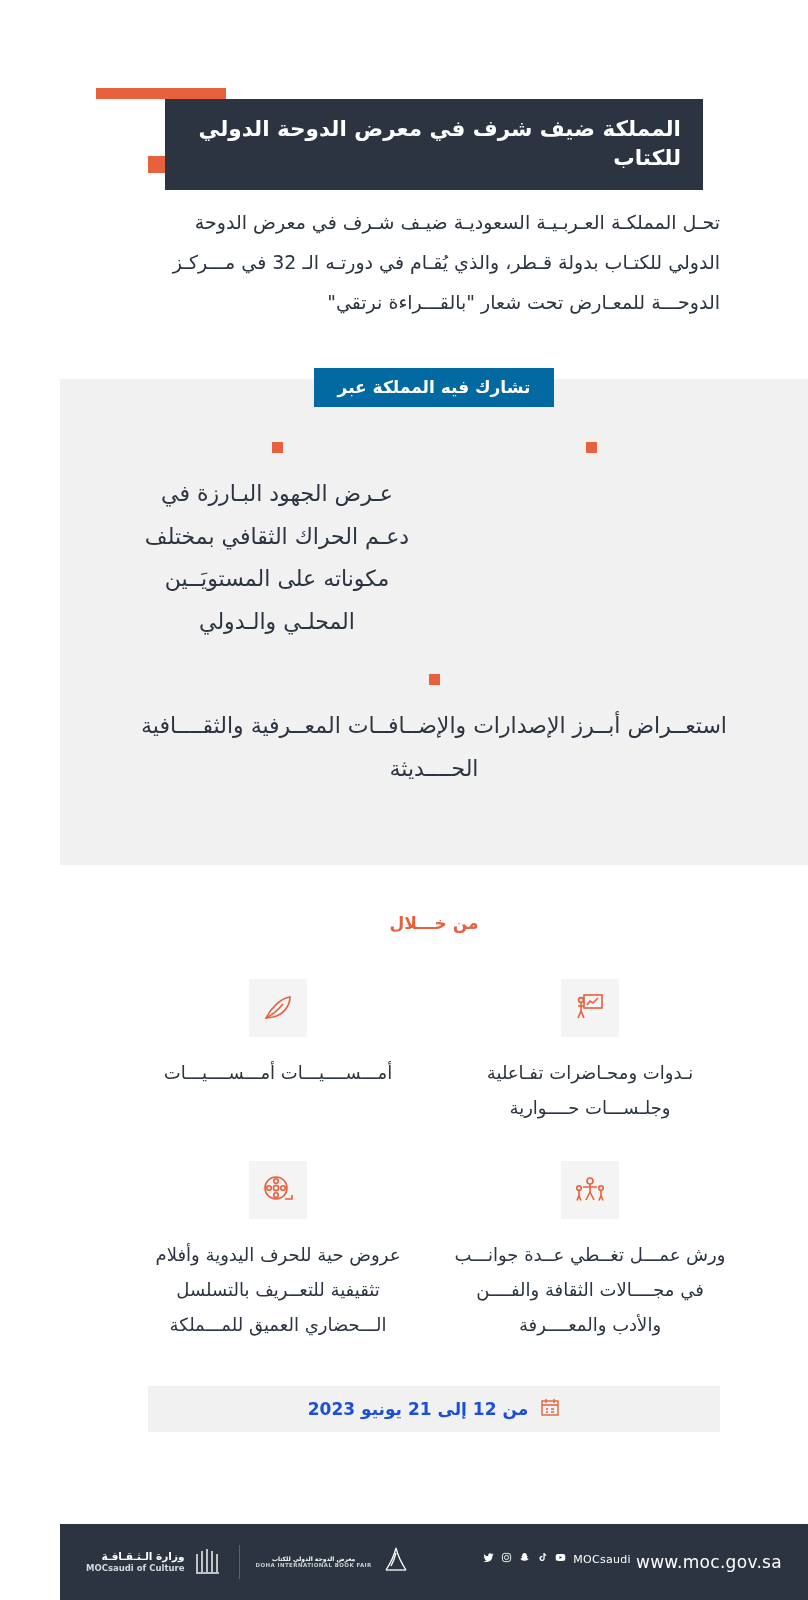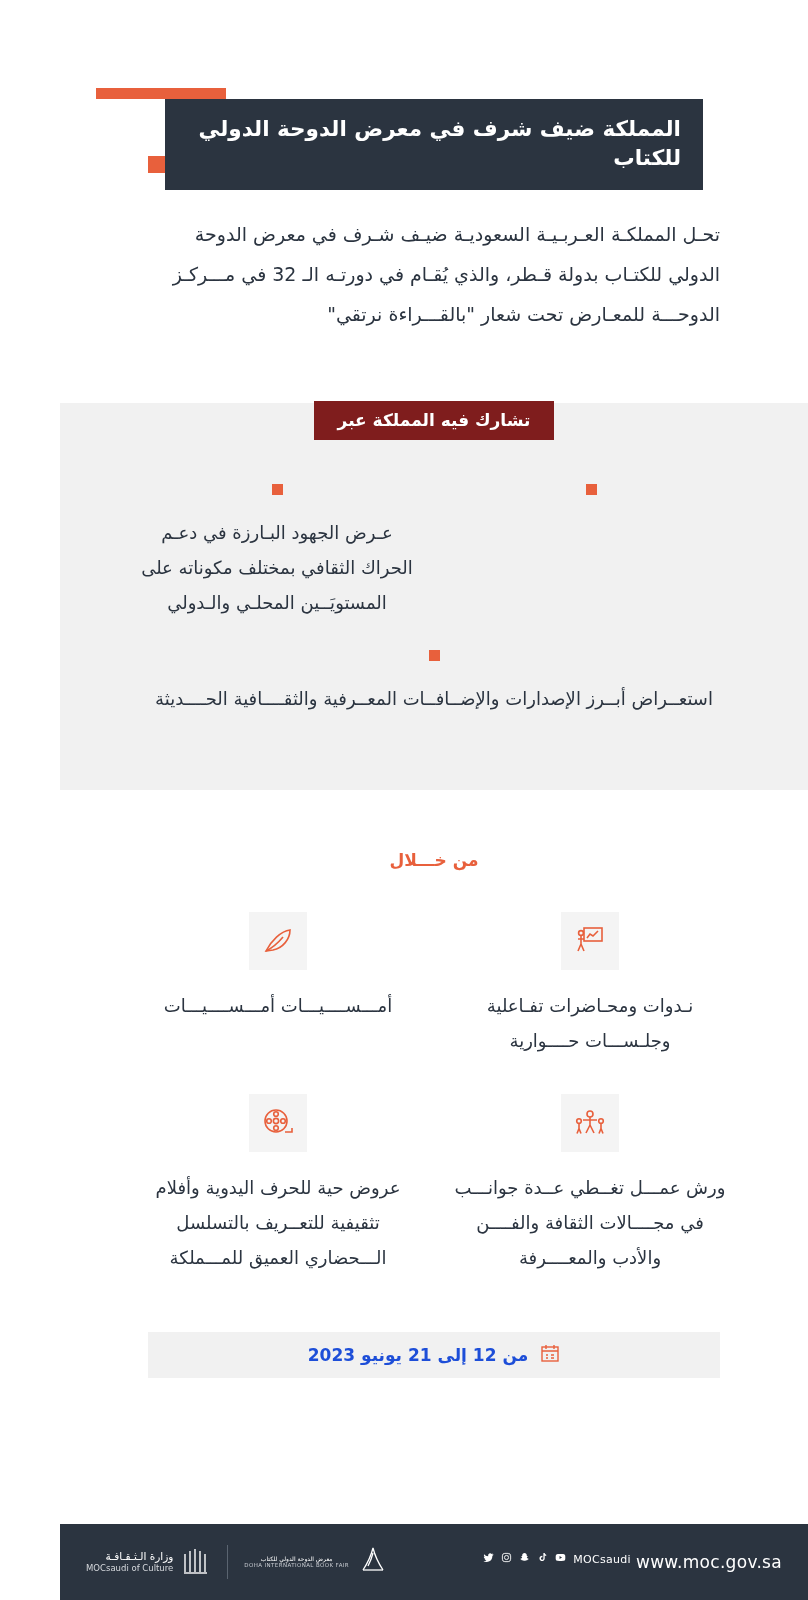--- a/index.html
+++ b/index.html
@@ -11,21 +11,20 @@
     color: #2b3440;
     overflow: hidden;
   }
   .page {
     position: relative;
     width: 748px;
     height: 1600px;
     background: #ffffff;
     display: flex;
     flex-direction: column;
-    gap: 12px;
   }
 
   
   .header-wrap {
     position: relative;
     height: 185px;
     flex: none;
   }
   .accent-top {
     position: absolute;
@@ -73,23 +72,23 @@
   
   .grey-band {
     margin-top: 56px;
     background: #f1f1f1;
     padding: 0 0 44px 0;
     position: relative;
   }
   .band-title {
     position: relative;
     top: -18px;
-    margin: 16px auto;
+    margin: 7px auto;
     width: 240px;
-    background: #7f1d1d;
+    background: #0369a1;
     color: #ffffff;
     text-align: center;
     font-size: 17px;
     font-weight: bold;
     padding: 9px 10px 10px 10px;
   }
   .part-grid {
     display: flex;
     flex-wrap: wrap;
     justify-content: center;
@@ -105,35 +104,35 @@
     width: 100%;
   }
   .bullet {
     display: block;
     width: 11px;
     height: 11px;
     background: #e8603c;
     margin: 0 auto 20px auto;
   }
   .part-text {
-    font-size: 18px;
+    font-size: 22px;
     line-height: 1.95;
     color: #2b3440;
     text-align: center;
   }
 
   
   .via-title {
     text-align: center;
     color: #e8603c;
     font-size: 17px;
     font-weight: bold;
     letter-spacing: 2.5px;
     margin-top: 48px;
-    margin-bottom: 30px;
+    margin-bottom: 46px;
   }
   .via-grid {
     display: flex;
     flex-wrap: wrap;
     justify-content: center;
     padding: 0 62px;
   }
   .via-item {
     width: 50%;
     text-align: center;
@@ -196,20 +195,21 @@
     align-items: center;
     gap: 7px;
     font-size: 11px;
   }
   .social-row .handle { font-size: 11px; letter-spacing: 0.3px; }
   .site { font-size: 17px; letter-spacing: 0.3px; }
   .logos {
     display: flex;
     align-items: center;
     gap: 16px;
+    font-weight: bold;
   }
   .logo-sep {
     width: 1px;
     height: 34px;
     background: #5a6470;
   }
   .logo-block {
     display: flex;
     align-items: center;
     gap: 8px;

